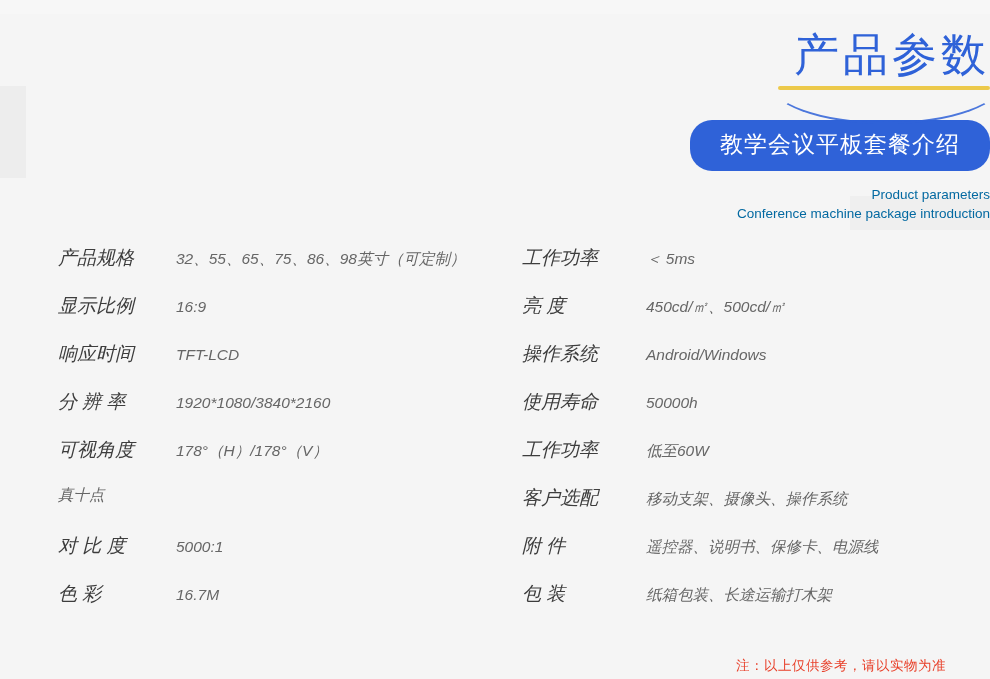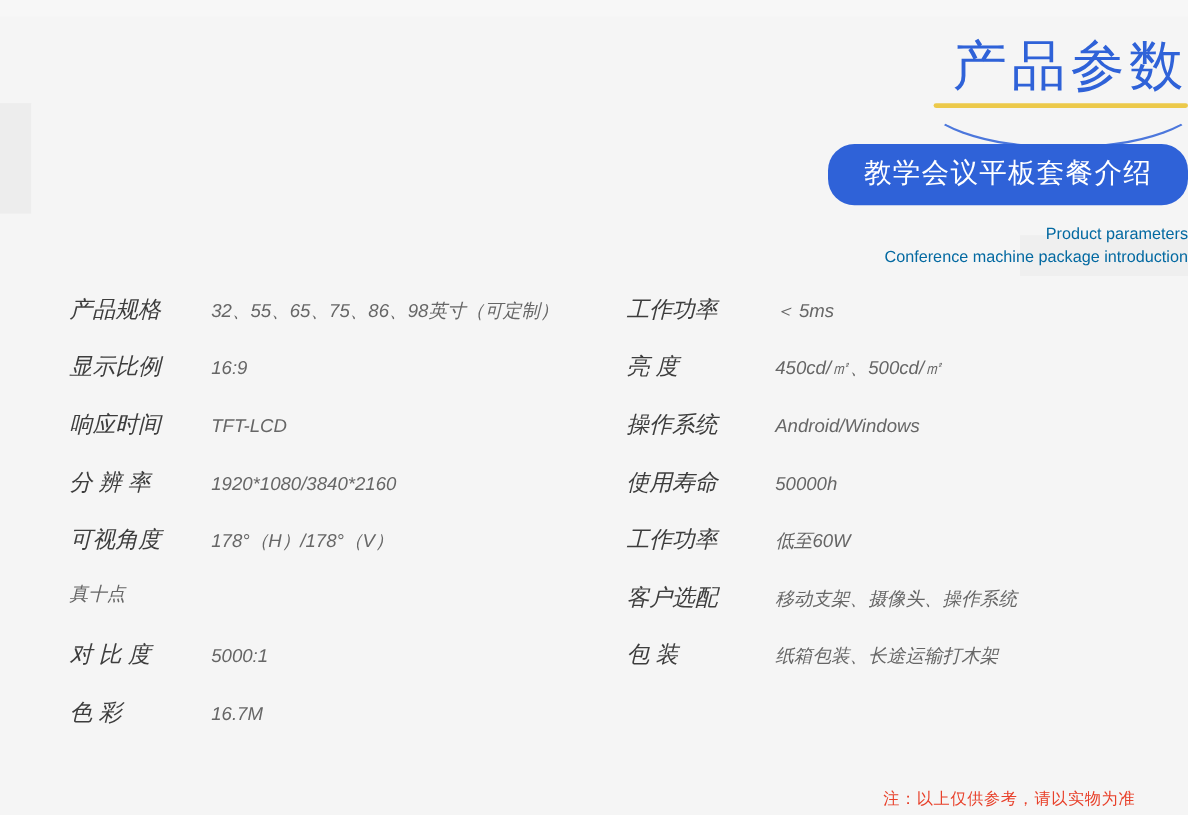--- a/index.html
+++ b/index.html
@@ -230,20 +230,24 @@
       </div>
       <div class="row">
         <div class="lbl">工作功率</div>
         <div class="val">低至60W</div>
       </div>
       <div class="row">
         <div class="lbl">客户选配</div>
         <div class="val">移动支架、摄像头、操作系统</div>
       </div>
       <div class="row">
+        <div class="lbl">附    件</div>
+        <div class="val">遥控器、说明书、保修卡、电源线</div>
+      </div>
+      <div class="row">
         <div class="lbl">包    装</div>
         <div class="val">纸箱包装、长途运输打木架</div>
       </div>
     </div>
 
   </div>
 
   <div class="note">注：以上仅供参考，请以实物为准</div>
 
 </div>

